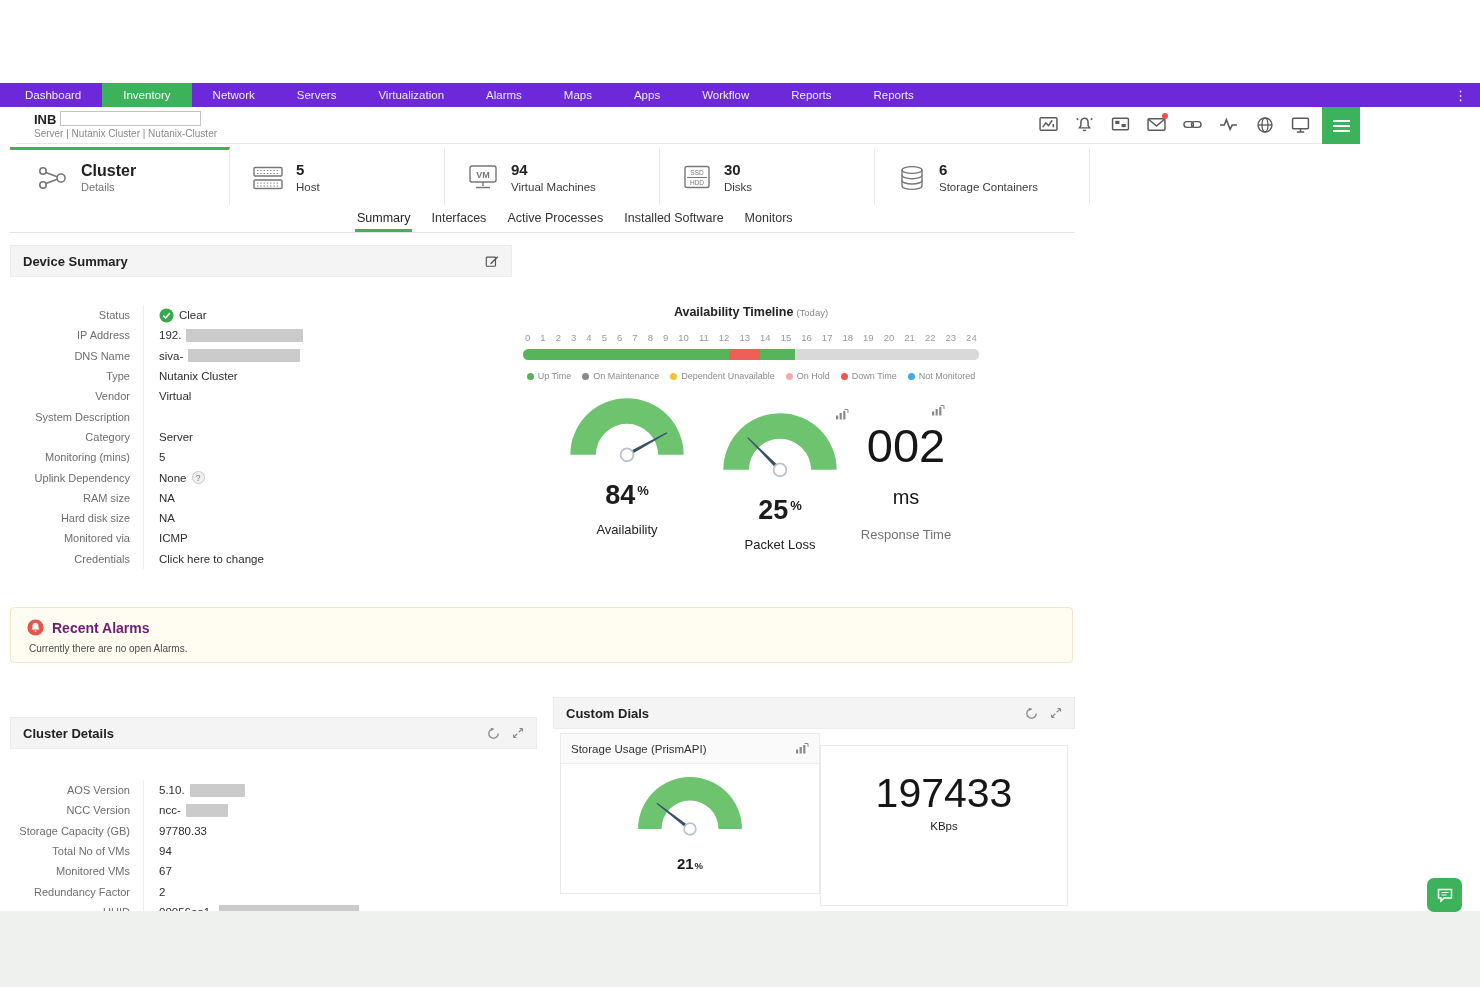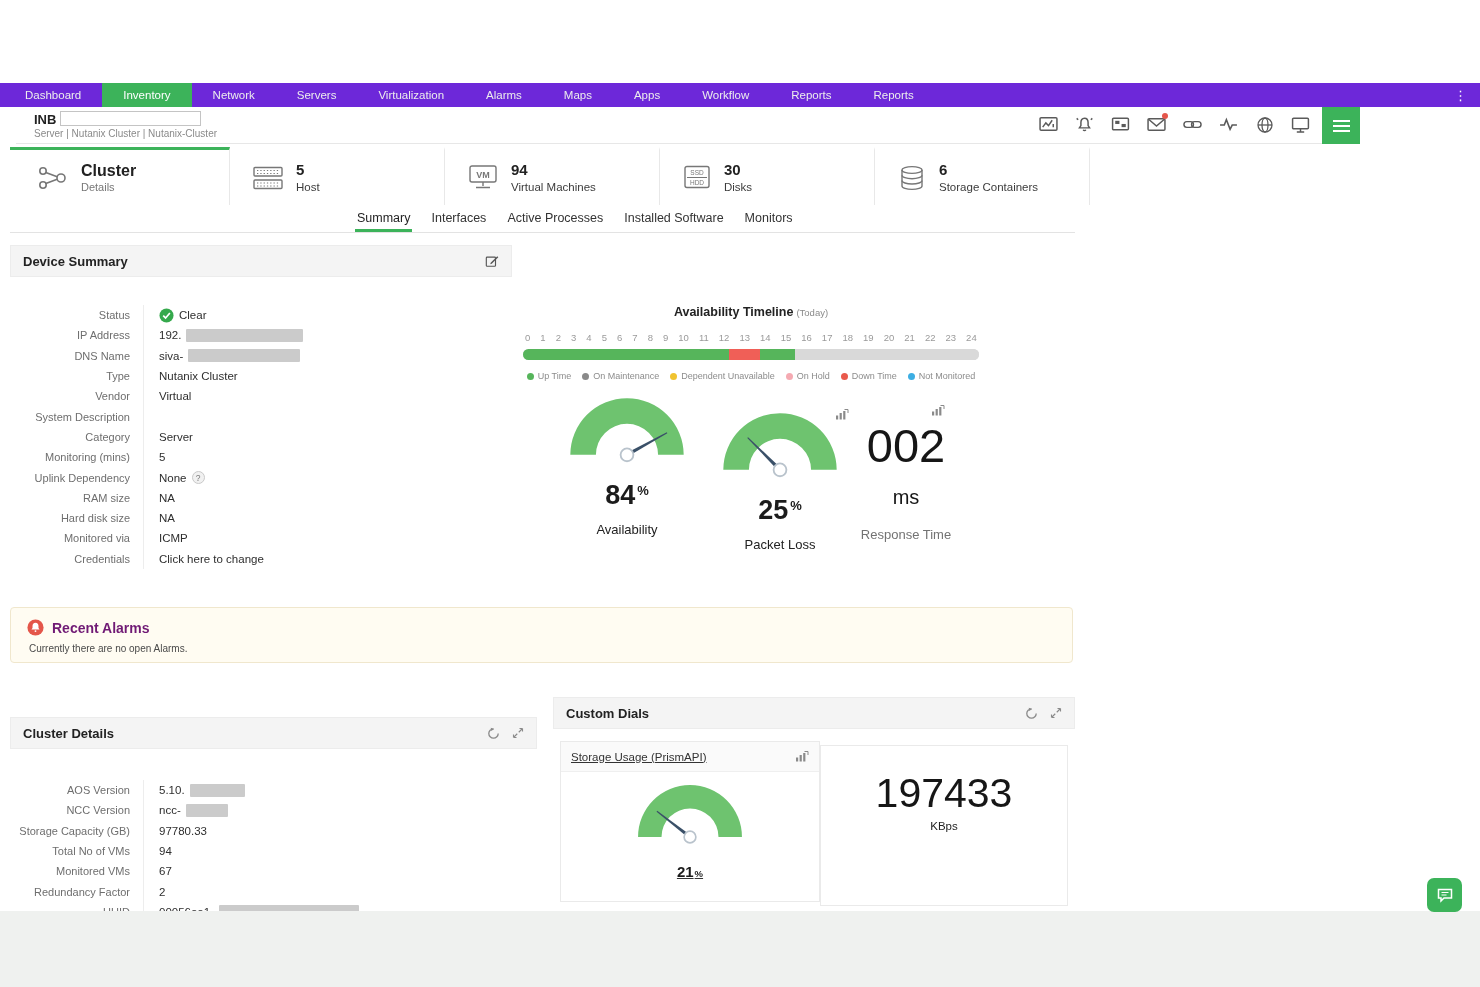--- a/index.html
+++ b/index.html
@@ -100,21 +100,21 @@
   
   .alarms { position:absolute; left:10px; top:607px; width:1063px; height:56px;
             background:#fffcf2; border:1px solid #f0e7cd; border-radius:4px; }
   .alarms-head { display:flex; align-items:center; gap:8px; margin:11px 0 0 16px; }
   .alarms-title { font-size:14px; font-weight:bold; color:#701a75; }
   .alarms-msg { margin:7px 0 0 18px; font-size:10px; color:#4a4a4a; }
 
   
   .panel-dials { position:absolute; left:553px; top:697px; width:522px; height:213px; }
   .dial-card { position:absolute; background:#fff; border:1px solid #eaeaea; }
-  #dial1 { left:7px;  top:44px; width:260px; height:161px;text-decoration:underline; }
+  #dial1 { left:7px;  top:36px; width:260px; height:161px; }
   #dial2 { left:267px; top:48px; width:248px; height:161px; }
   .dial-head { height:30px; background:#fafafa; border-bottom:1px solid #efefef; display:flex;
                align-items:center; justify-content:space-between; padding:0 10px; font-size:11.5px; color:#333; }
   .dial-body { text-align:center; }
   .dial-gauge-svg { width:118px; height:62px; display:block; margin:13px auto 0; }
   .dial-gauge-value { margin-top:16px; font-size:15px; font-weight:bold; color:#1c1c1c; }
   .dial-gauge-value .unit { font-size:9.5px; font-weight:bold; margin-left:1px; }
   .dial-number { margin-top:27px; font-size:41px; color:#161616; line-height:1; }
   .dial-number-unit { margin-top:6px; font-size:11.5px; color:#222; }
 

